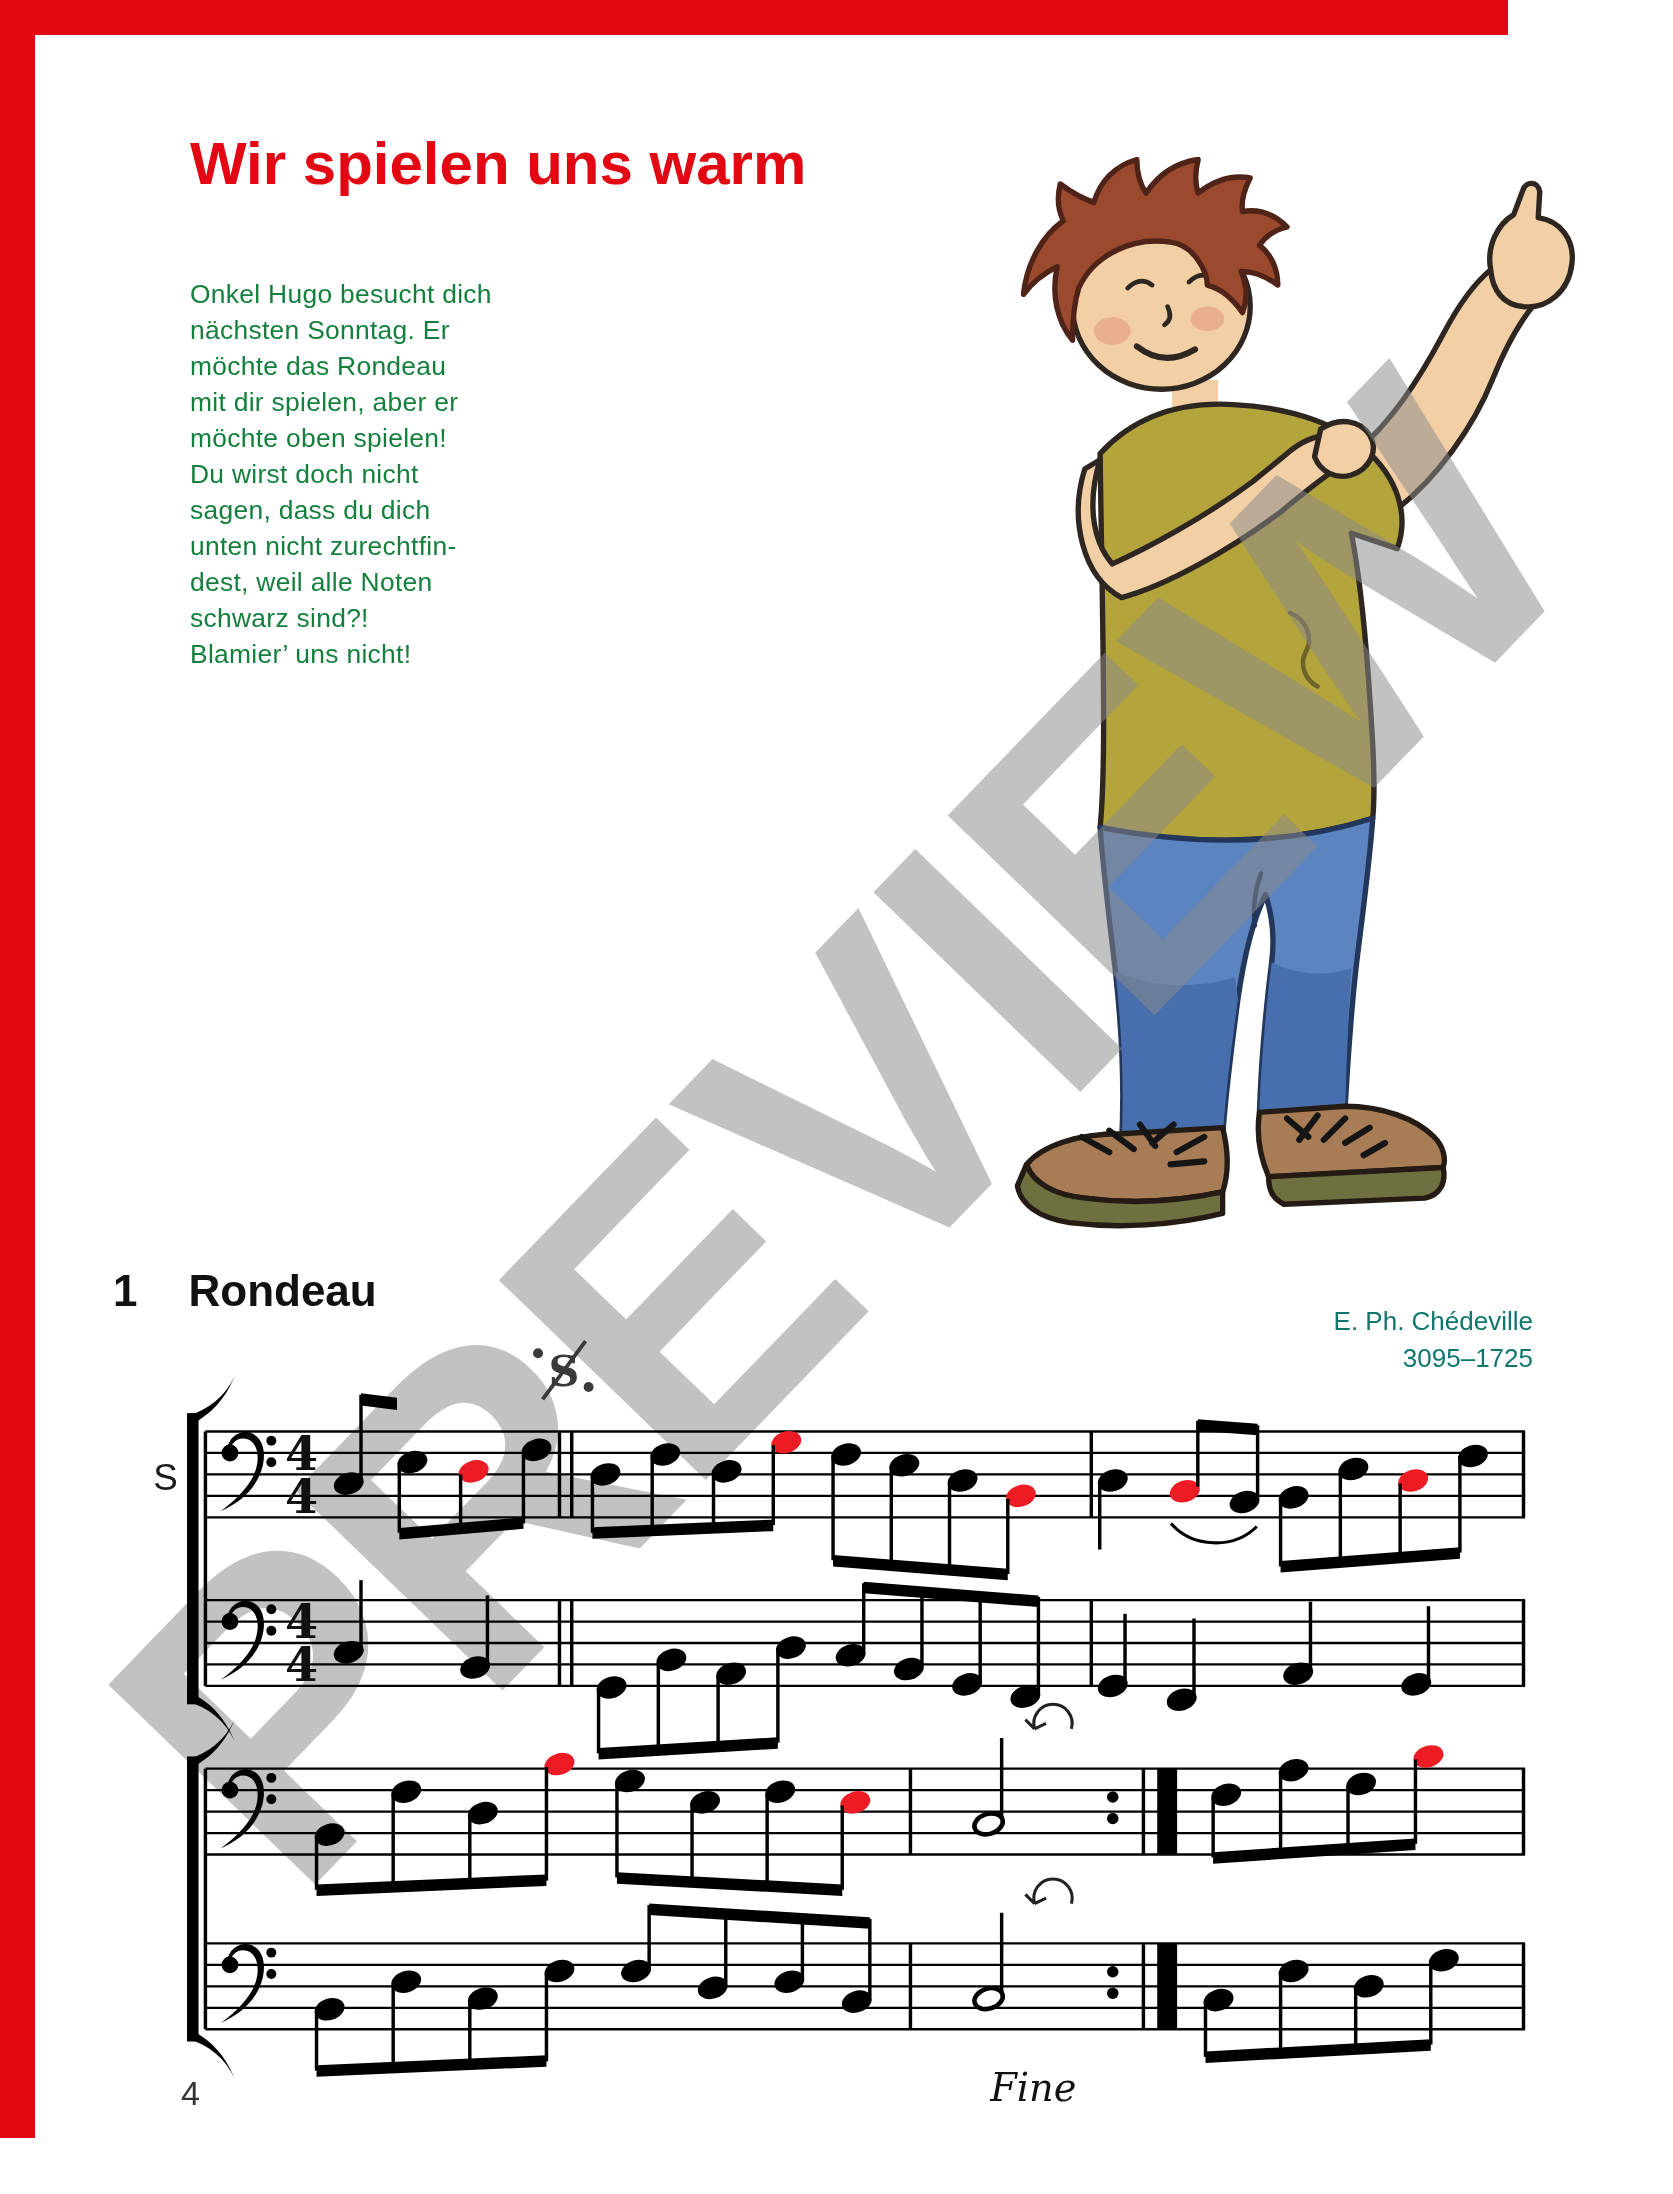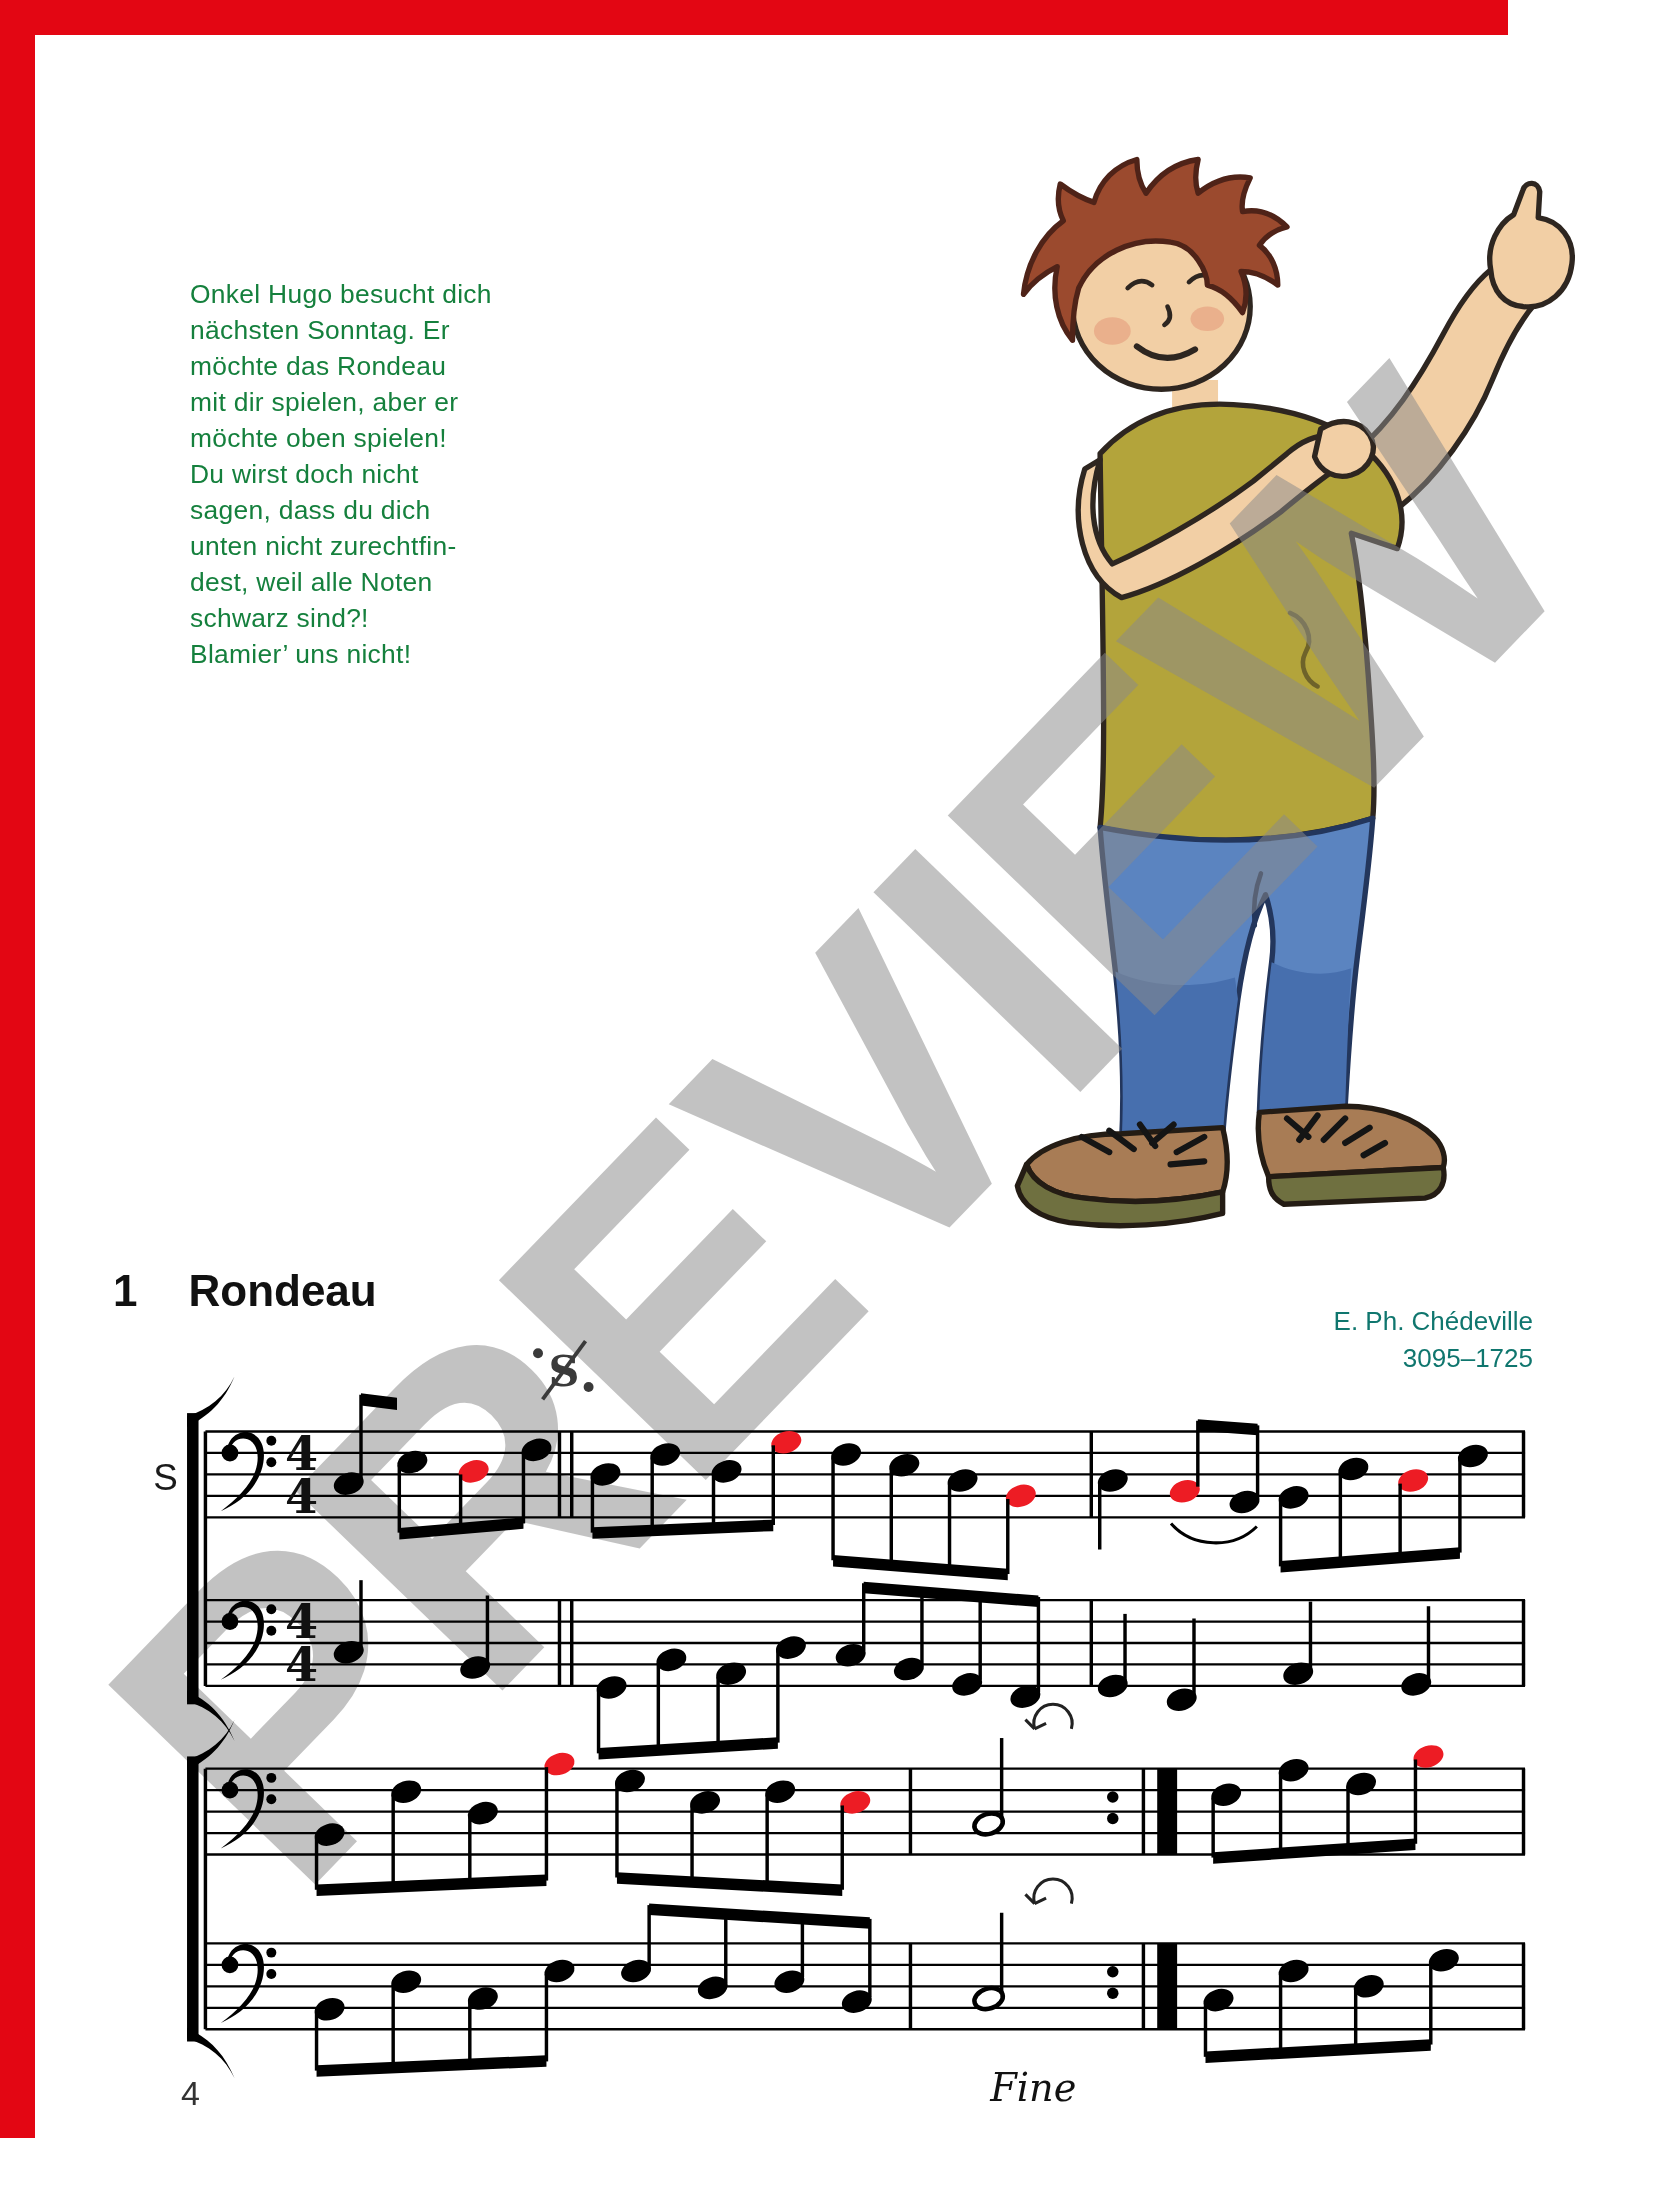--- a/index.html
+++ b/index.html
@@ -46,20 +46,21 @@
 
 <div id="page">
 
   <div class="abs" id="watermark">
     <span>PREVIEW</span>
   </div>
 
   <div class="abs" id="frame-top"></div>
   <div class="abs" id="frame-left"></div>
 
+  <div class="abs" id="title">Wir spielen uns warm</div>
   <div class="abs" id="intro">Onkel Hugo besucht dich
 nächsten Sonntag. Er
 möchte das Rondeau
 mit dir spielen, aber er
 möchte oben spielen!
 Du wirst doch nicht
 sagen, dass du dich
 unten nicht zurechtfin-
 dest, weil alle Noten
 schwarz sind?!

